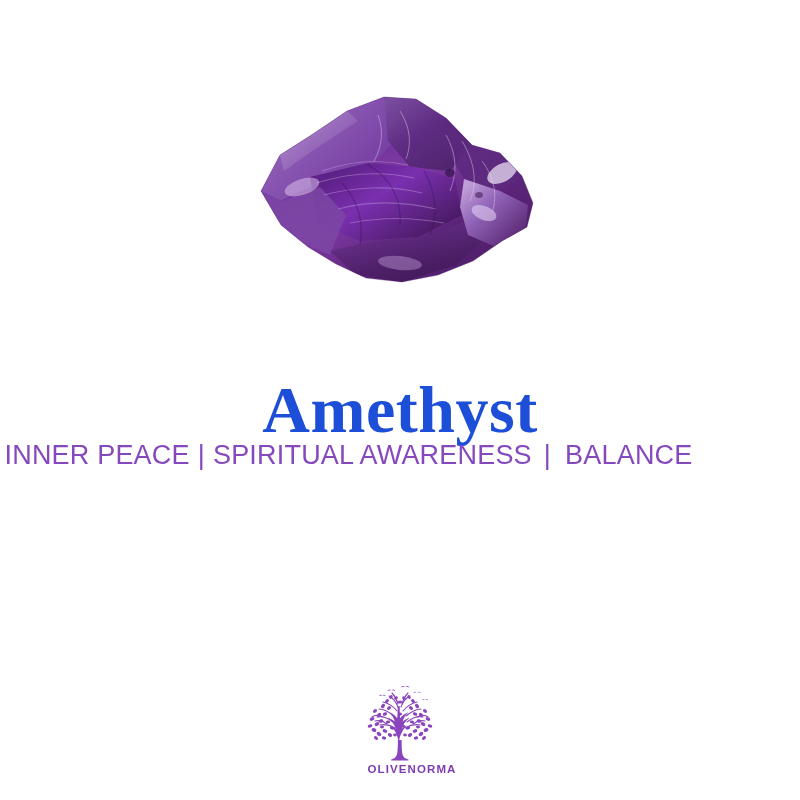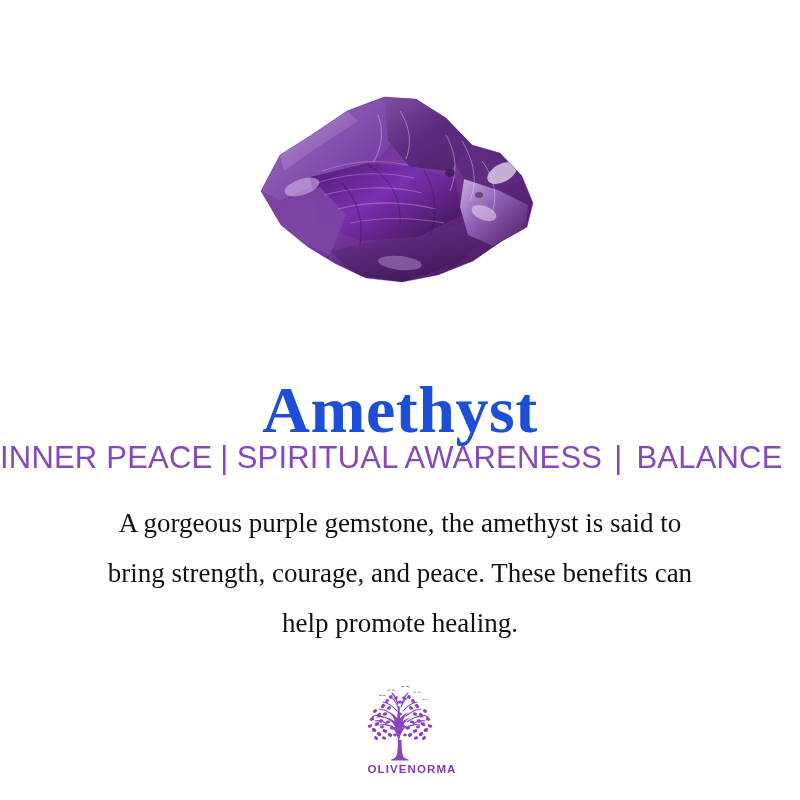--- a/index.html
+++ b/index.html
@@ -60,21 +60,21 @@
   }
 
   
   .keywords {
     position: absolute;
     left: 0;
     top: 441px;
     width: 697px;
     text-align: center;
     font-family: "Liberation Sans", sans-serif;
-    font-size: 31px;
+    font-size: 27px;
     font-weight: 400;
     line-height: 1.1;
     letter-spacing: 0.2px;
     color: #8549bd;
     white-space: nowrap;
   }
   .kw-sep {
     display: inline-block;
     padding: 0 8px;
     color: #8549bd;
@@ -234,25 +234,20 @@
       </svg>
     </div>
   </div>
 
   <h1 class="title">Amethyst</h1>
 
   <div class="keywords">
     <span>INNER PEACE</span><span class="kw-sep">|</span><span>SPIRITUAL AWARENESS</span><span class="kw-sep kw-sep-wide">|</span><span>BALANCE</span>
   </div>
 
-  <div class="description">
-    <span class="line">A gorgeous purple gemstone, the amethyst is said to</span>
-    <span class="line">bring strength, courage, and peace. These benefits can</span>
-    <span class="line">help promote healing.</span>
-  </div>
 
   <div class="brand">
     <svg class="brand-mark" viewBox="0 0 86 78" xmlns="http://www.w3.org/2000/svg">
       <g fill="#8a45bd">
 
         <path d="M41.2,74.5 C40.0,74.5 38.0,74.8 36.2,75.2 C38.4,73.6 39.6,72.0 40.2,69.4
                  C40.7,66.6 40.9,61.0 40.9,56.0 L44.6,56.0 C44.6,61.0 44.8,66.6 45.3,69.4
                  C45.9,72.0 47.1,73.6 49.3,75.2 C47.5,74.8 45.5,74.5 44.3,74.5
                  C43.8,74.5 42.0,74.5 41.2,74.5 Z"></path>
         <path d="M34.2,75.6 C36.8,74.4 39.4,73.8 42.8,73.8 C46.2,73.8 48.8,74.4 51.4,75.6

